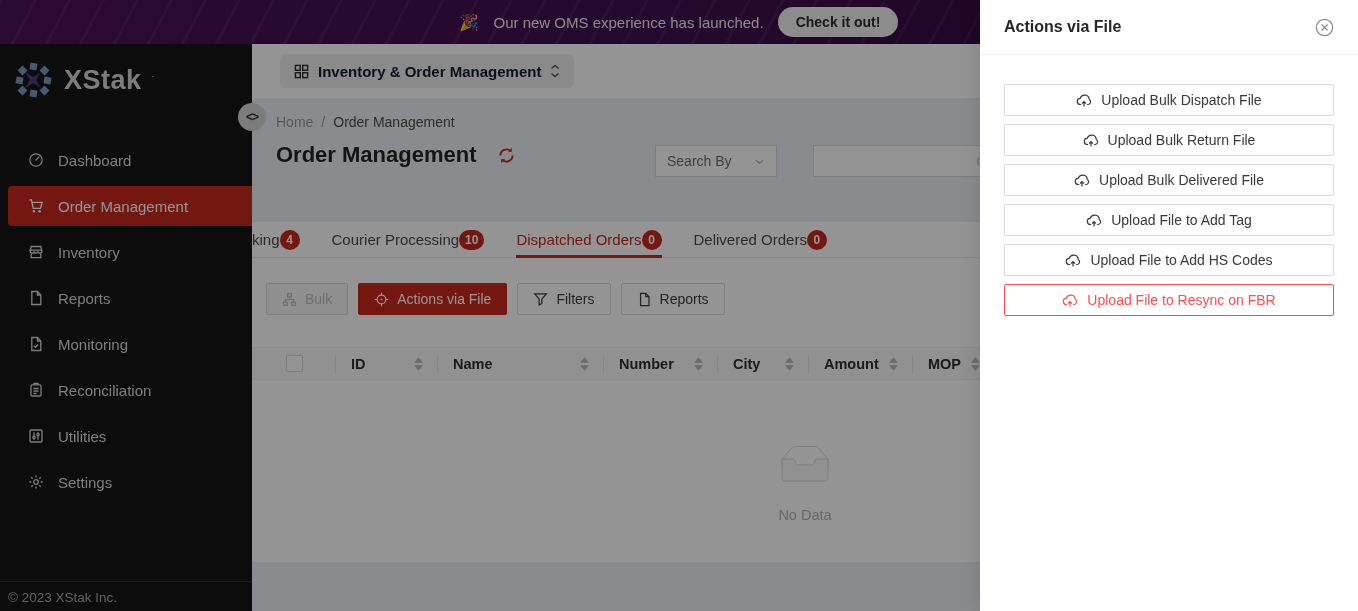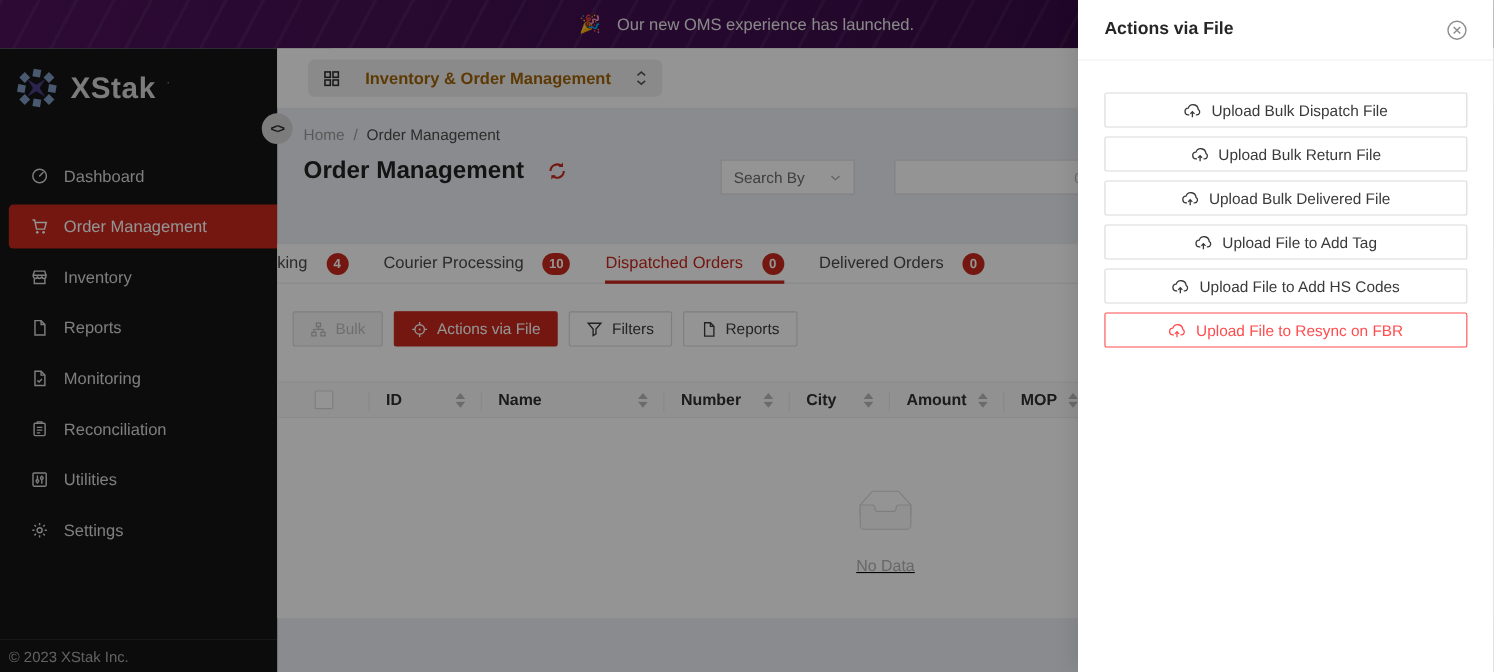--- a/index.html
+++ b/index.html
@@ -34,41 +34,41 @@
 
   
   .collapse-btn { position:absolute; left:238px; top:103px; width:28px; height:28px; border-radius:50%;
     background:#d6d6d6; z-index:3; display:flex; align-items:center; justify-content:center;
     color:#2e2e2e; font-size:12px; font-weight:700; letter-spacing:-1px; cursor:pointer; }
 
   
   .main { position:absolute; left:252px; top:44px; right:0; bottom:0; background:#eef0f4; z-index:2; }
   .topbar { height:54px; background:#fff; display:flex; align-items:center; padding-left:28px; }
   .workspace-pill { height:34px; background:#eeeeee; border-radius:6px; display:flex; align-items:center;
-    gap:23px; padding:0 14px; font-size:15px; font-weight:700; color:#a16207; cursor:pointer; }
+    gap:9px; padding:0 14px; font-size:15px; font-weight:700; color:#0f172a; cursor:pointer; }
 
   .content { position:absolute; top:54px; left:0; right:0; bottom:0; }
   .breadcrumb { position:absolute; left:24px; top:16px; font-size:14px; color:#9a9a9a; display:flex; gap:8px; }
   .breadcrumb .crumb-current { color:#4d4d4d; }
   .page-title-row { position:absolute; left:24px; top:44px; display:flex; align-items:center; gap:20px; }
   .page-title { font-size:22px; font-weight:700; color:#232323; }
   .refresh-btn { background:none; border:none; cursor:pointer; padding:0; line-height:0; }
 
   .searchby { position:absolute; left:403px; top:47px; width:122px; height:32px; background:#fff;
     border:1px solid #d9d9d9; display:flex; align-items:center; justify-content:space-between;
     padding:0 11px; font-size:14px; color:#6e6e6e; cursor:pointer; }
   .search-input-wrap { position:absolute; left:561px; top:47px; width:200px; height:32px; background:#fff;
     border:1px solid #d9d9d9; display:flex; align-items:center; }
   .search-input { flex:1; border:none; outline:none; min-width:0; height:100%; padding:0 8px; font-size:14px; background:transparent; }
   .search-counter { color:#b5b5b5; font-size:13px; padding-right:10px; white-space:nowrap; }
 
   
   .card { position:absolute; left:0; top:124px; right:0; height:340px; background:#fff; }
   .tabs { height:36px; border-bottom:1px solid #ececec; display:flex; gap:32px; }
-  .tab { position:relative; display:flex; align-items:center; gap:17px; font-size:15px; color:#4a4a4a;
+  .tab { position:relative; display:flex; align-items:center; gap:0; font-size:15px; color:#4a4a4a;
     cursor:pointer; white-space:nowrap; }
   .tab.active { color:#c6281c; }
   .tab.active::after { content:''; position:absolute; left:0; right:0; bottom:-1px; height:3px; background:#c6281c; }
   .tab-badge { height:20px; min-width:20px; border-radius:10px; background:#c6281c; color:#fff;
     font-size:12px; font-weight:700; display:flex; align-items:center; justify-content:center; padding:0 6px; }
 
   .toolbar { margin:25px 0 0 14px; display:flex; gap:10px; }
   .btn { height:32px; padding:0 15px; border-radius:2px; border:1px solid #d9d9d9; background:#fff;
     font-size:14px; color:#3c3c3c; display:flex; align-items:center; gap:8px; cursor:pointer; font-family:inherit; }
   .btn.disabled { color:#bfbfbf; background:#f7f7f7; cursor:not-allowed; }
@@ -77,21 +77,21 @@
   .thead { margin-top:32px; height:33px; background:#fafafa; border-top:1px solid #f0f0f0;
     border-bottom:1px solid #f0f0f0; display:flex; align-items:stretch; }
   .th { position:relative; display:flex; align-items:center; justify-content:space-between;
     padding:0 14px 0 16px; font-size:14.5px; font-weight:700; color:#2f2f2f; }
   .th::before { content:''; position:absolute; left:0; top:8px; width:1px; height:18px; background:#e9e9e9; }
   .th.no-sep::before { display:none; }
   .th-check { flex:0 0 83px; display:flex; align-items:center; justify-content:center; }
   .checkbox { width:17px; height:17px; border:1px solid #d9d9d9; border-radius:2px; background:#fff; cursor:pointer; }
   .sorter { display:flex; flex-direction:column; line-height:0; gap:2px; cursor:pointer; }
 
-  .empty { margin-top:66px; display:flex; flex-direction:column; align-items:center; gap:20px;text-decoration:underline; }
+  .empty { margin-top:66px; display:flex; flex-direction:column; align-items:center; gap:20px; }
   .empty-text { color:#b3b3b3; font-size:14.5px; }
 
   
   .mask { position:absolute; inset:0; background:rgba(0,0,0,0.42); z-index:40; }
 
   
   .drawer { position:absolute; top:0; right:0; width:378px; height:611px; background:#fff; z-index:50;
     box-shadow:-6px 0 16px rgba(0,0,0,.08); }
   .drawer-header { height:55px; padding:16px 24px; border-bottom:1px solid #f0f0f0; display:flex;
     align-items:center; justify-content:space-between; }
@@ -104,20 +104,21 @@
   .upload-btn.danger { border-color:#ff4d4f; color:#ff4d4f; }
 </style>
 </head>
 <body>
 
 <div class="screen">
 
   <div class="banner">
     <span class="banner-emoji">🎉</span>
     <span class="banner-msg">Our new OMS experience has launched.</span>
+    <button class="banner-cta">Check it out!</button>
   </div>
 
   <aside class="sidebar">
     <div class="side-logo">
       <span style="line-height:0;">
         <svg width="42" height="42" viewBox="0 0 42 42">
           <g>
             <path d="M13 13 L21 18 L29 13 L24 21 L29 29 L21 24 L13 29 L18 21 Z" fill="#4a3f86"></path>
             <rect x="18" y="4" width="7" height="7" fill="#7d99c1" transform="rotate(10 21.5 7.5)"></rect>
             <rect x="29" y="8" width="7" height="7" fill="#7d99c1" transform="rotate(45 32.5 11.5)"></rect>

